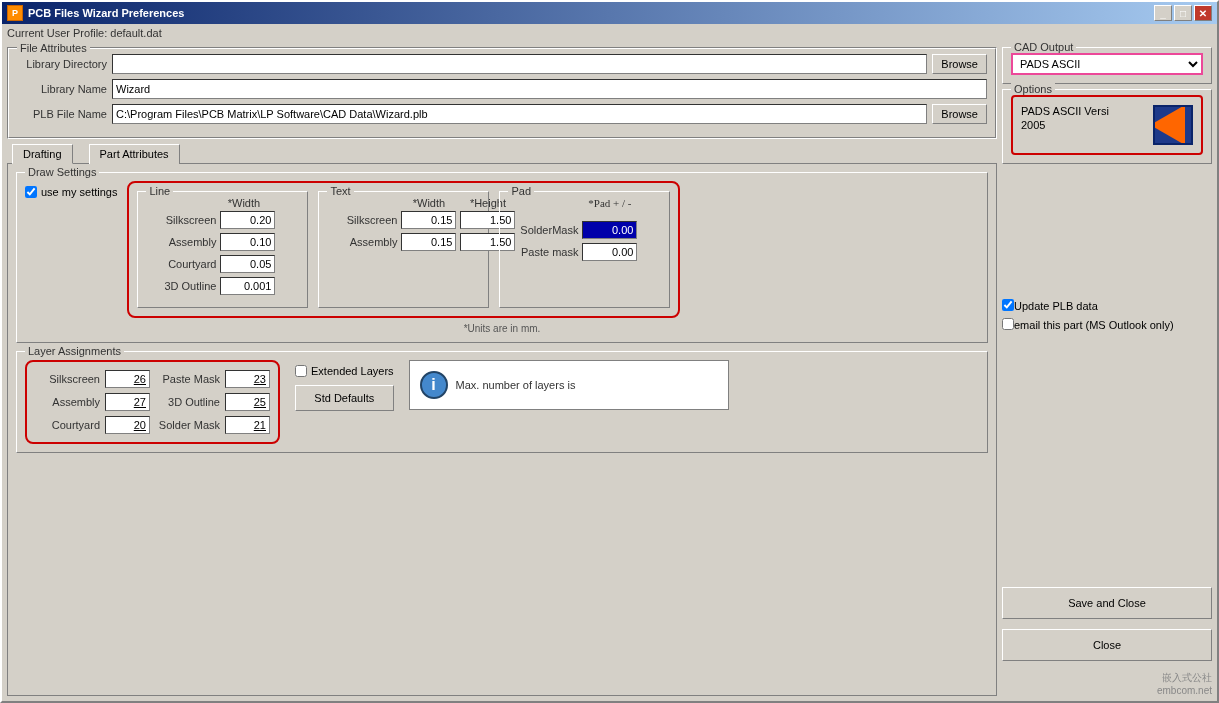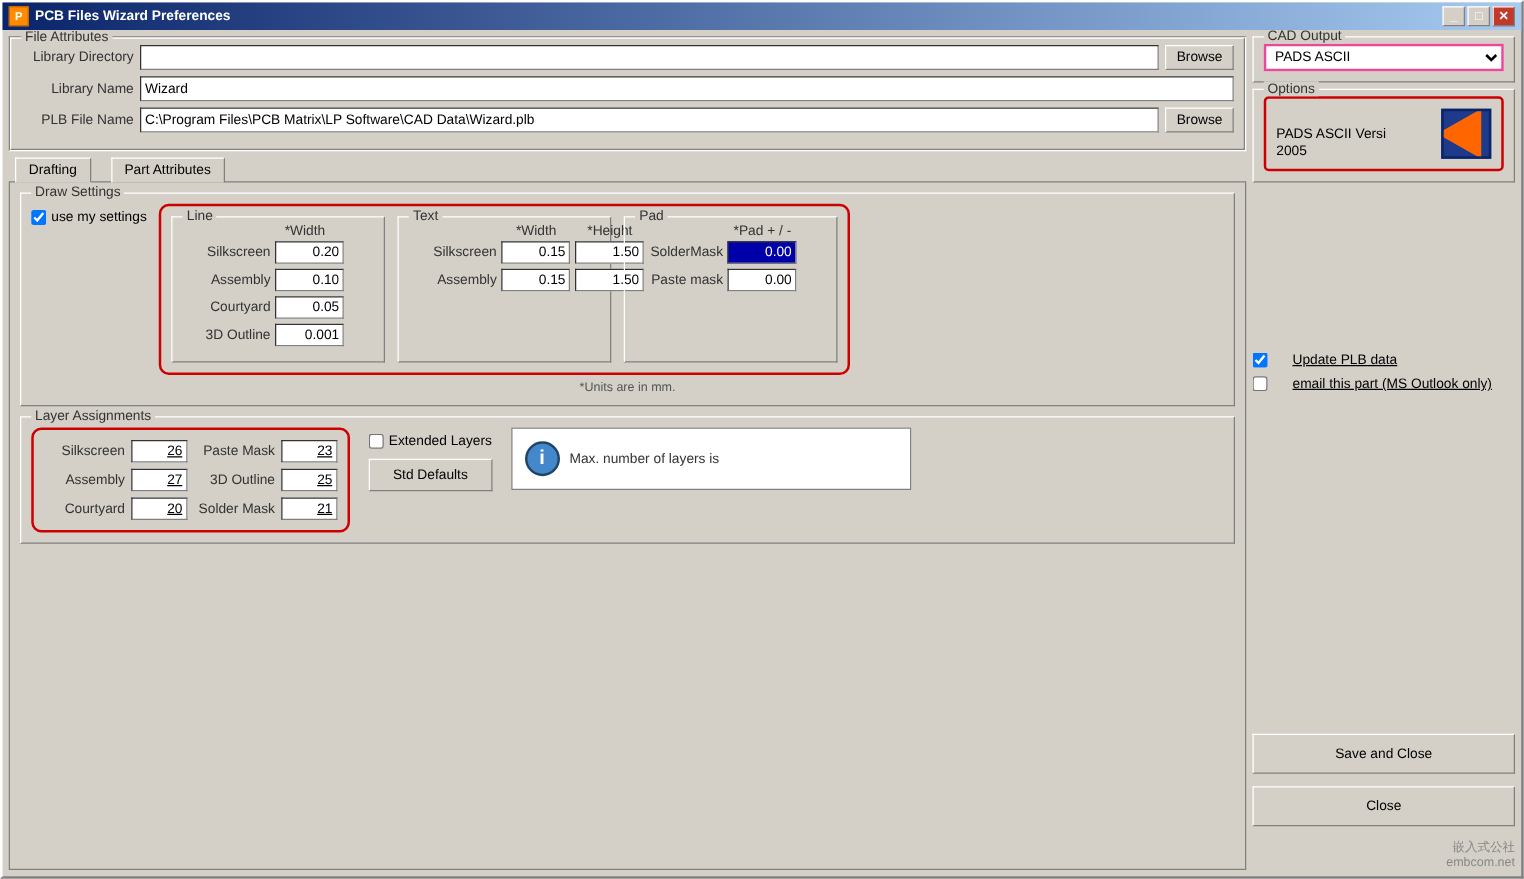--- a/index.html
+++ b/index.html
@@ -409,21 +409,21 @@
     .options-group .group-label {
       top: -7px;
       left: 8px;
       text-align: right;
     }
     .pads-ascii-box {
       border: 2px solid #cc0000;
       border-radius: 4px;
       padding: 8px;
       display: flex;
-      align-items: flex-end;
+      align-items: flex-start;
       justify-content: space-between;
       gap: 8px;
     }
     .pads-info {
       display: flex;
       flex-direction: column;
       font-size: 11px;
       gap: 2px;
     }
     .pads-icon {
@@ -448,25 +448,24 @@
       left: -5px;
     }
     .checkbox-group {
       display: flex;
       flex-direction: column;
       gap: 5px;
       padding: 5px 0;
     }
     .check-row {
       display: flex;
-      align-items: center;
-      gap: 20px;
+      align-items: flex-start;
+      gap: 0;
       font-size: 11px;
       line-height: 1.3;
-      text-decoration: underline;
     }
     .action-btn {
       width: 100%;
       height: 32px;
       background: #d4d0c8;
       border: 1px solid #808080;
       border-top: 1px solid #ffffff;
       border-left: 1px solid #ffffff;
       font-size: 11px;
       cursor: pointer;
@@ -493,20 +492,21 @@
       <div class="title-icon">P</div>
       <span class="title-text">PCB Files Wizard Preferences</span>
     </div>
     <div class="title-buttons">
       <div class="title-btn">_</div>
       <div class="title-btn">□</div>
       <div class="title-btn close-btn">✕</div>
     </div>
   </div>
 
+  <div class="current-user">Current User Profile: default.dat</div>
 
   <div class="window-body">
 
     <div class="left-panel">
 
       <div class="group-box-outer">
         <div class="group-box">
           <span class="group-label">File Attributes</span>
           <div class="form-row">
             <span class="form-label">Library Directory</span>
@@ -581,21 +581,21 @@
                   </div>
                   <div class="mini-row">
                     <span class="mini-label">Assembly</span>
                     <input class="mini-input" type="text" value="0.15" style="">
                     <input class="mini-input" type="text" value="1.50" style="">
                   </div>
                 </div>
 
                 <div class="sub-group" style="min-width:160px;">
                   <span class="group-label">Pad</span>
-                  <div style="display:flex; gap:4px; padding-left:74px; margin-bottom:2px;">
+                  <div style="display:flex; gap:4px; padding-left:74px; margin-bottom:12px;font-family:Liberation Serif, serif;">
                     <span class="col-header">*Pad + / -</span>
                   </div>
                   <div class="mini-row">
                     <span class="mini-label">SolderMask</span>
                     <input class="mini-input selected" type="text" value="0.00" style="">
                   </div>
                   <div class="mini-row">
                     <span class="mini-label">Paste mask</span>
                     <input class="mini-input" type="text" value="0.00" style="">
                   </div>

